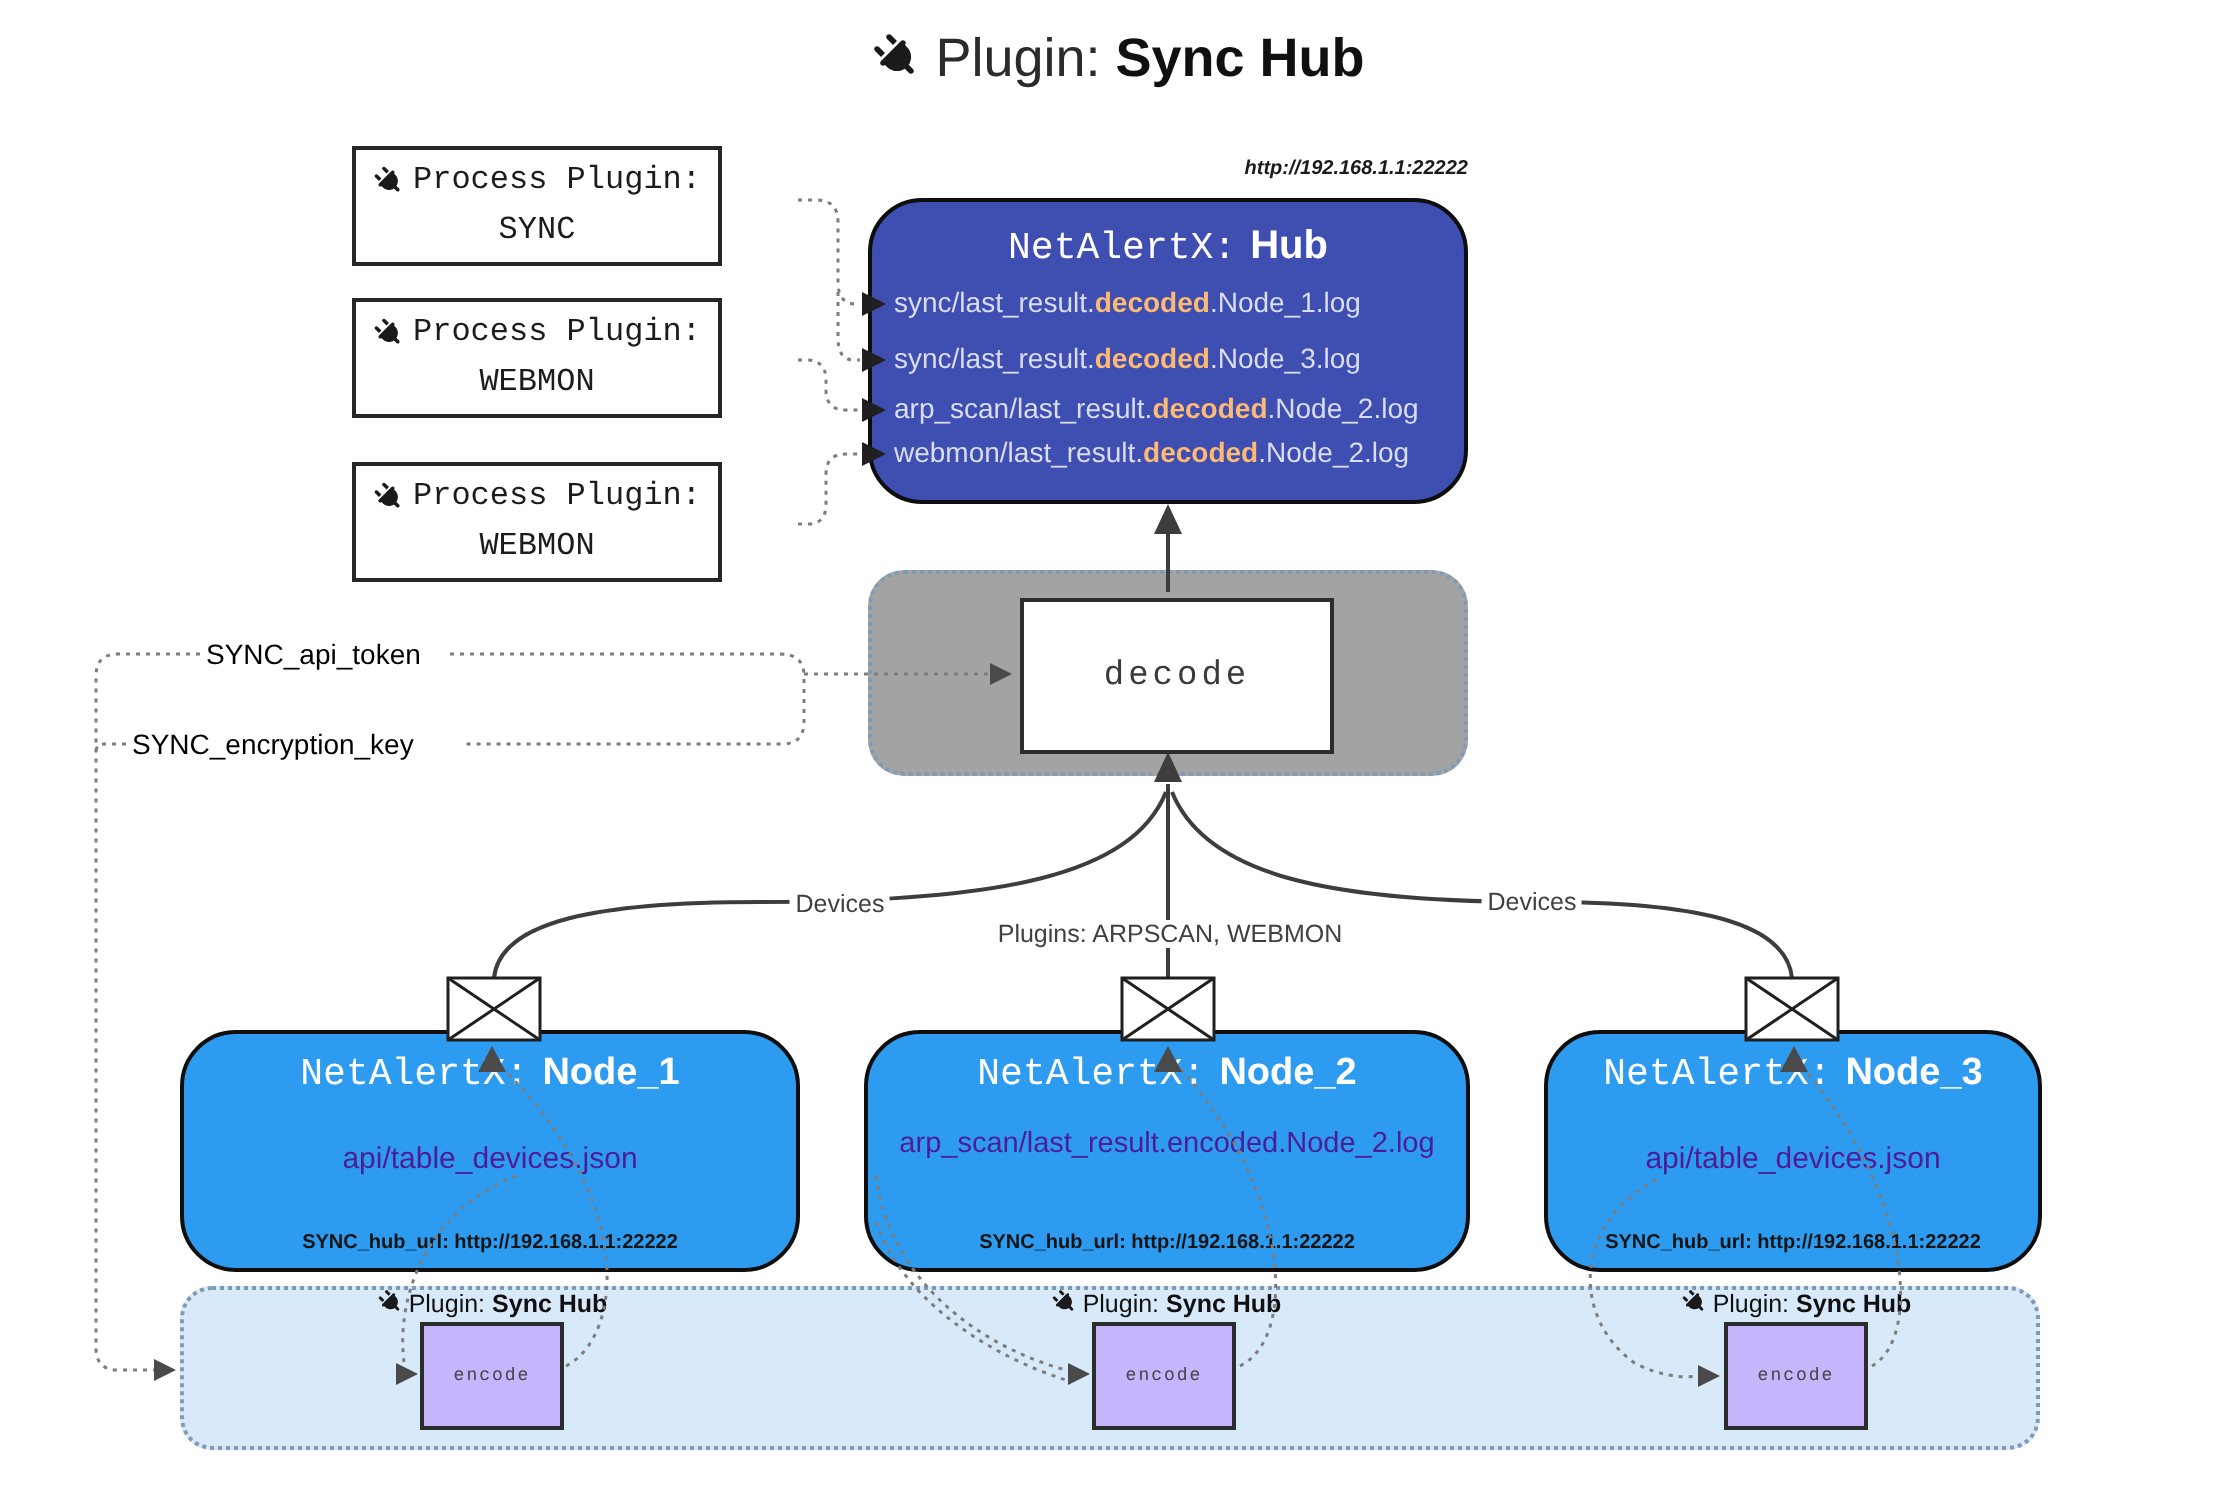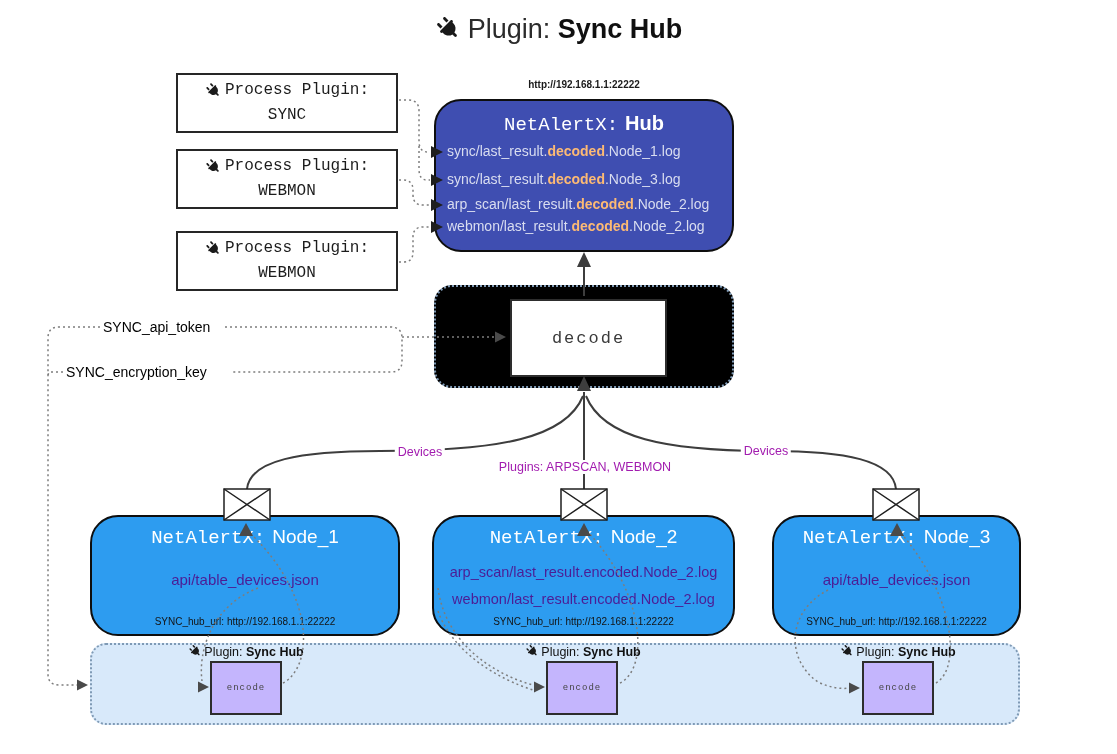--- a/index.html
+++ b/index.html
@@ -6,60 +6,60 @@
   *{box-sizing:border-box;}
   .canvas{position:relative;width:1117px;height:754px;background:#ffffff;overflow:hidden;
           font-family:"Liberation Sans",sans-serif;color:#222;}
 
   
   .title{position:absolute;left:0;top:14px;width:100%;text-align:center;font-size:27px;color:#2b2b2b;}
   .title .plug-icon{vertical-align:-4px;margin-right:6px;}
   .title b{color:#101010;font-weight:700;}
 
   
-  .pbox{position:absolute;left:176px;width:222px;height:60px;background:#fff;border:2.5px solid #262626;
+  .pbox{position:absolute;left:176px;width:185px;height:60px;background:#fff;border:2.5px solid #262626;
         display:flex;flex-direction:column;align-items:center;justify-content:center;
         font-family:"Liberation Mono",monospace;font-size:16px;color:#1c1c1c;line-height:1.55;}
   .pbox .row{display:flex;align-items:center;gap:3px;}
 
   
-  .hub-url{position:absolute;left:434px;top:79px;width:300px;text-align:center;font-size:10px;
-           font-weight:600;color:#1b1b1b;}
+  .hub-url{position:absolute;left:434px;top:79px;width:300px;text-align:right;font-size:10px;
+           font-weight:600;color:#1b1b1b;font-style:italic;}
   .hub{position:absolute;left:434px;top:99px;width:300px;height:153px;background:#3F4EB1;
        border:2.5px solid #0e0e0e;border-radius:27px;z-index:1;}
   .hub-title{position:absolute;top:11px;width:100%;text-align:center;color:#fff;
              font-family:"Liberation Mono",monospace;font-size:19px;}
   .hub-title b{font-family:"Liberation Sans",sans-serif;font-size:20px;margin-left:7px;font-weight:700;margin-top:48px;}
   .hub-log{position:absolute;left:11px;right:2px;font-size:14px;color:#D9DDF0;white-space:nowrap;}
   .hub-log b{color:#fdba74;font-weight:700;}
 
   
-  .decode-wrap{position:absolute;left:434px;top:285px;width:300px;height:103px;background:#000000;
+  .decode-wrap{position:absolute;left:434px;top:285px;width:300px;height:103px;background:#a3a3a3;
                border:2px dotted #7F9AB5;border-radius:18px;z-index:1;}
   .decode-box{position:absolute;left:74px;top:12px;width:157px;height:78px;background:#fff;
               border:2px solid #2d2d2d;display:flex;align-items:center;justify-content:center;
               font-family:"Liberation Mono",monospace;font-size:17px;letter-spacing:2px;color:#3a3a3a;z-index:6;}
 
   
   .lbl{position:absolute;background:#fff;padding:0 3px;font-size:14px;color:#000000;z-index:12;white-space:nowrap;}
 
   
   .elbl{position:absolute;transform:translate(-50%,-50%);background:#fff;padding:0 3px;font-size:12.5px;
-        color:#a21caf;z-index:12;white-space:nowrap;}
+        color:#404040;z-index:12;white-space:nowrap;}
 
   
   .node{position:absolute;top:515px;height:121px;background:#2D9CF0;border:2.5px solid #0e0e0e;
         border-radius:28px;z-index:1;}
   .node-title{position:absolute;top:9px;width:100%;text-align:center;color:#fff;
               font-family:"Liberation Mono",monospace;font-size:19px;white-space:nowrap;}
-  .node-title b{font-family:"Liberation Sans",sans-serif;font-size:19px;margin-left:7px;font-weight:400;}
+  .node-title b{font-family:"Liberation Sans",sans-serif;font-size:19px;margin-left:7px;font-weight:700;}
   .node-file{position:absolute;width:100%;text-align:center;color:#4c1d95;font-size:15px;white-space:nowrap;}
   .node-file.sm{font-size:14.5px;}
   .node-url{position:absolute;bottom:7px;width:100%;text-align:center;color:#141414;
-            font-size:10px;font-weight:400;}
+            font-size:10px;font-weight:700;}
 
   
   .band{position:absolute;left:90px;top:643px;width:930px;height:82px;background:#D8E9FA;
         border:2px dotted #7F9AB5;border-radius:16px;z-index:1;}
   .plabel{position:absolute;top:644px;transform:translateX(-50%);font-size:12.5px;color:#101010;
           white-space:nowrap;z-index:6;}
   .plabel b{font-weight:700;}
   .plabel .plug-icon{vertical-align:-2px;margin-right:2px;}
   .ebox{position:absolute;top:661px;width:72px;height:54px;background:#c4b5fd;border:2px solid #2d2d2d;
         display:flex;align-items:center;justify-content:center;font-family:"Liberation Mono",monospace;
@@ -142,21 +142,20 @@
   <div class="elbl" style="left:766px;top:451px">Devices</div>
 
   <div class="node" style="left:90px;width:310px">
     <div class="node-title"><span>NetAlertX:</span><b>Node_1</b></div>
     <div class="node-file" style="top:54px">api/table_devices.json</div>
     <div class="node-url">SYNC_hub_url: http://192.168.1.1:22222</div>
   </div>
   <div class="node" style="left:432px;width:303px">
     <div class="node-title"><span>NetAlertX:</span><b>Node_2</b></div>
     <div class="node-file sm" style="top:47px">arp_scan/last_result.encoded.Node_2.log</div>
-    <div class="node-file sm" style="top:74px">webmon/last_result.encoded.Node_2.log</div>
     <div class="node-url">SYNC_hub_url: http://192.168.1.1:22222</div>
   </div>
   <div class="node" style="left:772px;width:249px">
     <div class="node-title"><span>NetAlertX:</span><b>Node_3</b></div>
     <div class="node-file" style="top:54px">api/table_devices.json</div>
     <div class="node-url">SYNC_hub_url: http://192.168.1.1:22222</div>
   </div>
 
   <div class="band"></div>
 

